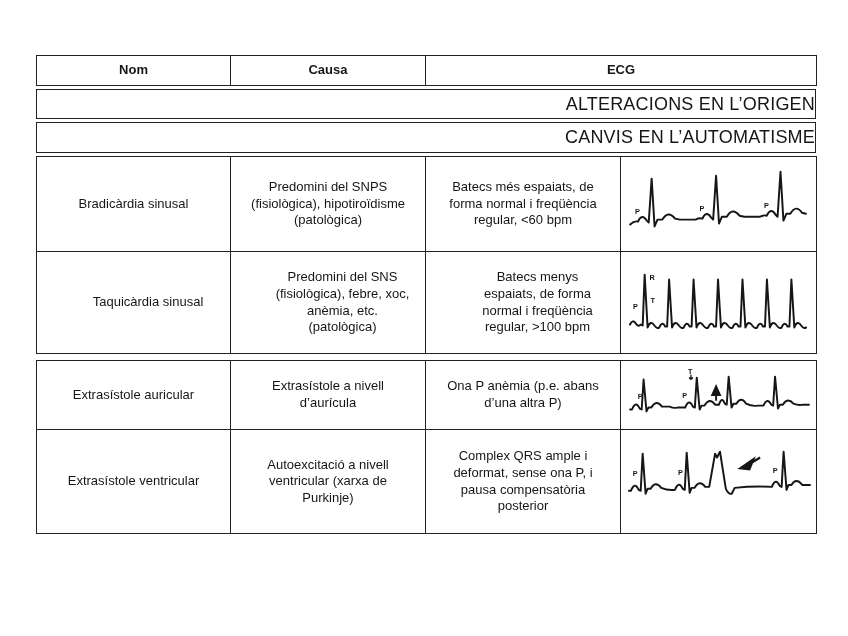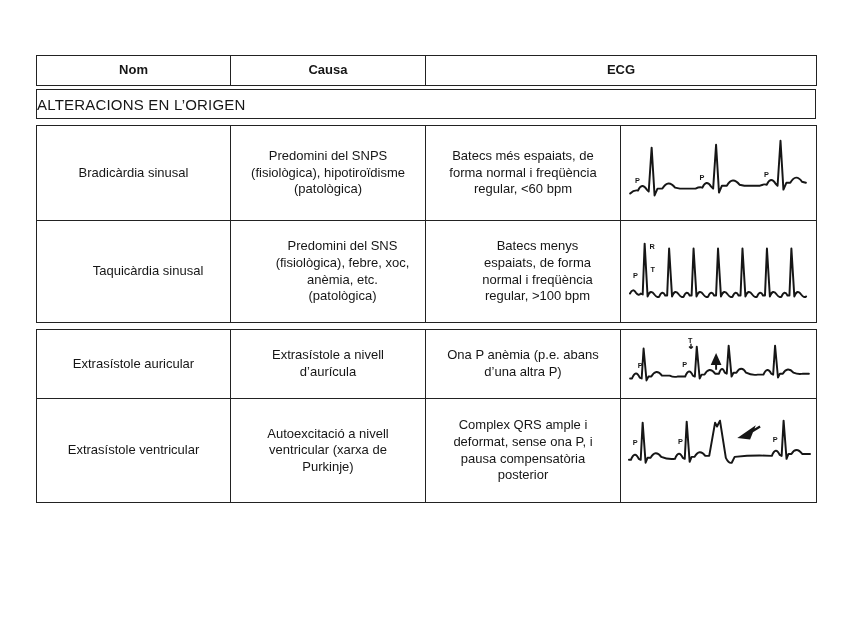--- a/index.html
+++ b/index.html
@@ -38,22 +38,22 @@
     padding: 3px 15px;
     overflow: hidden;
   }
   .seg td.img-cell { padding: 0 2px; }
   .gap { height: 3px; }
   .band {
     border: 1.5px solid #222222;
     height: 28px;
     display: flex;
     align-items: center;
-    justify-content: flex-start;
-    font-size: 15px;
+    justify-content: flex-end;
+    font-size: 18px;
     letter-spacing: 0.2px;
   }
   .title-row td { height: 29px; padding: 2px 10px; }
   .colhead-row td { height: 25px; padding: 2px 10px; font-weight: bold; }
   .r-bradi td { height: 88px; margin-left: 26px; }
   .r-taqui td { height: 95px; padding-left: 44px; }
   .r-pac td { height: 62px; }
   .r-pvc td { height: 97px; }
   svg.ecg { display: block; margin: 0 auto; }
   svg.ecg path.wave {
@@ -92,20 +92,23 @@
       </tr>
     </tbody>
       </table>
 
     <div class="gap"></div>
     <div class="band">
       <span>ALTERACIONS EN L’ORIGEN</span>
     </div>
 
     <div class="gap"></div>
+    <div class="band" style="height:29px">
+      <span>CANVIS EN L’AUTOMATISME</span>
+    </div>
 
     <div class="gap"></div>
 
     <table class="seg">
       <colgroup>
           <col style="width:194px">
           <col style="width:195px">
           <col style="width:195px">
           <col style="width:196px">
         </colgroup>

